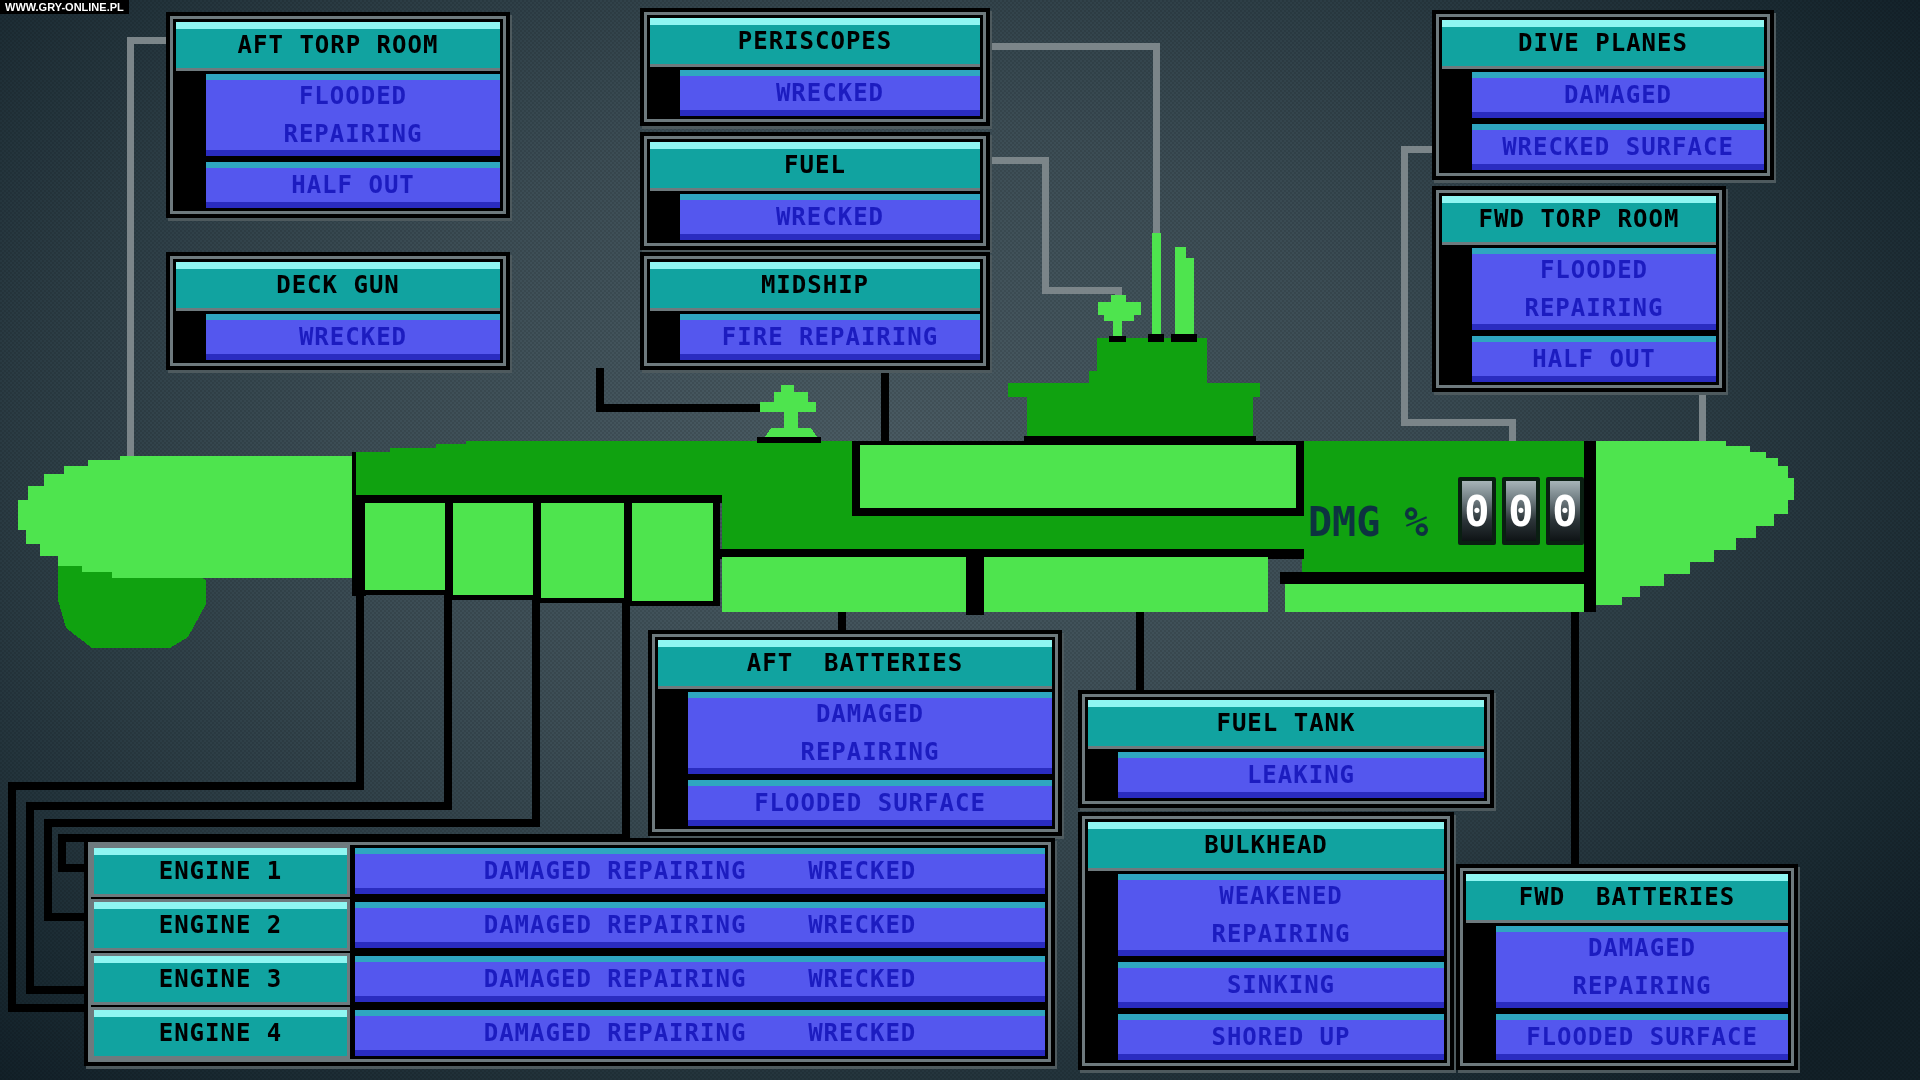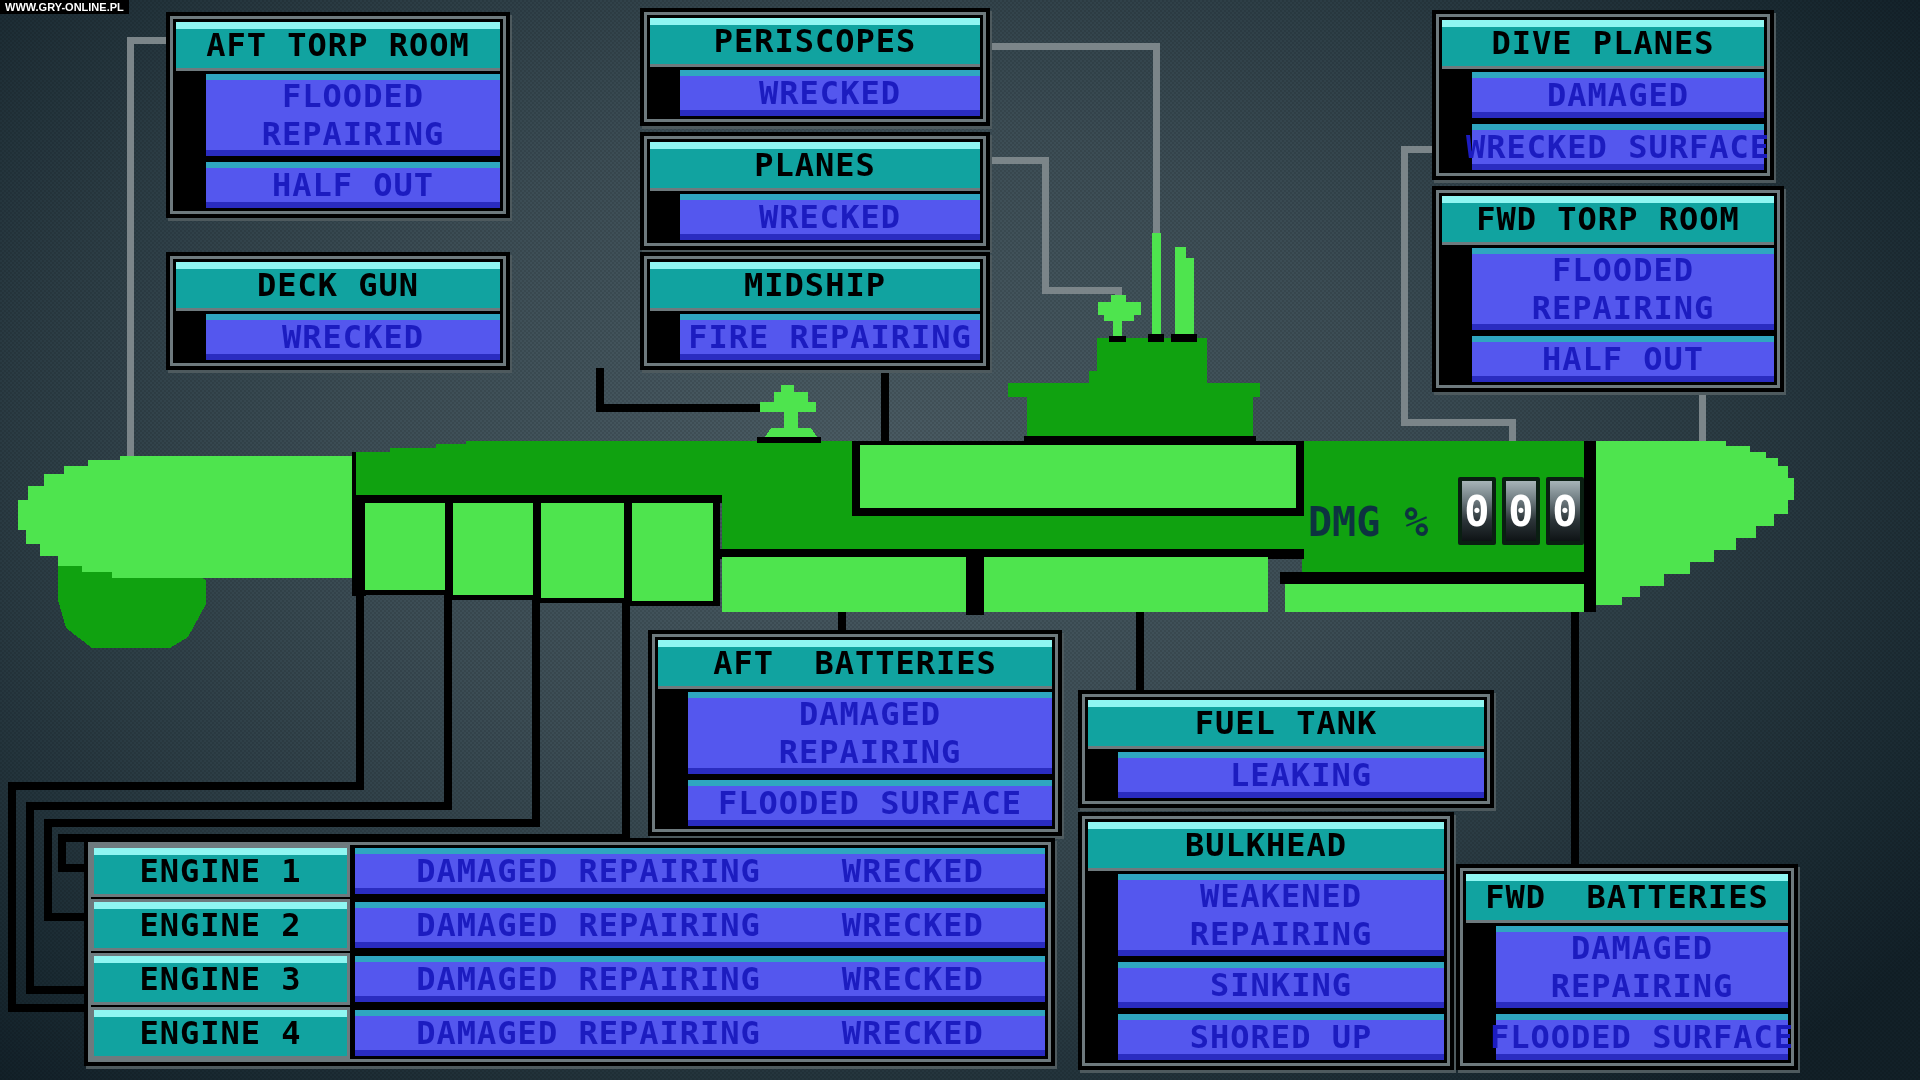--- a/index.html
+++ b/index.html
@@ -14,21 +14,21 @@
     background:repeating-conic-gradient(rgba(0,0,0,0.10) 0% 25%, transparent 0% 50%) 0 0/4px 4px;
   }
   .diagram{position:absolute;left:0;top:0;z-index:2;}
   .panel{
     position:absolute;z-index:3;background:#000;border:4px solid #000;
     box-shadow:inset 0 0 0 3px #6e7a7e, 2px 3px 0 #4e5a5e;
     padding:6px;display:flex;flex-direction:column;gap:6px;box-sizing:border-box;
   }
   .hdr,.st,.elabel,.estatus{
     display:flex;align-items:center;justify-content:center;
-    white-space:pre;text-align:center;font-weight:bold;font-size:32px;letter-spacing:1px;
+    white-space:pre;text-align:center;font-weight:bold;font-size:24px;letter-spacing:1px;
     box-sizing:border-box;
   }
   .hdr{
     height:46px;color:#000;
     background:linear-gradient(180deg,#8ff6f2 0 7px,#11a3a0 7px);
     box-shadow:0 3px 0 #6e7a7e;
   }
   .st{
     height:46px;color:#1c1cc0;line-height:38px;
     background:linear-gradient(180deg,#2fa6c0 0 6px,#5457ee 6px calc(100% - 6px),#2a2cc0 calc(100% - 6px));
@@ -167,36 +167,36 @@
     <div class="hdr">DECK GUN</div>
     <div class="st">WRECKED</div>
   </div>
 
   <div class="panel" style="left:640px;top:8px;width:350px">
     <div class="hdr">PERISCOPES</div>
     <div class="st">WRECKED</div>
   </div>
 
   <div class="panel" style="left:640px;top:132px;width:350px">
-    <div class="hdr">PLANES</div>
+    <div class="hdr">FUEL</div>
     <div class="st">WRECKED</div>
   </div>
 
   <div class="panel" style="left:640px;top:252px;width:350px">
     <div class="hdr">MIDSHIP</div>
     <div class="st">FIRE REPAIRING</div>
   </div>
 
   <div class="panel" style="left:1432px;top:10px;width:342px">
     <div class="hdr">DIVE PLANES</div>
     <div class="st">DAMAGED</div>
     <div class="st">WRECKED SURFACE</div>
   </div>
 
-  <div class="panel" style="left:1432px;top:186px;width:352px">
+  <div class="panel" style="left:1432px;top:186px;width:294px">
     <div class="hdr">FWD TORP ROOM</div>
     <div class="st st2">FLOODED
 REPAIRING</div>
     <div class="st">HALF OUT</div>
   </div>
 
   <div class="panel" style="left:648px;top:630px;width:414px">
     <div class="hdr">AFT  BATTERIES</div>
     <div class="st st2">DAMAGED
 REPAIRING</div>

